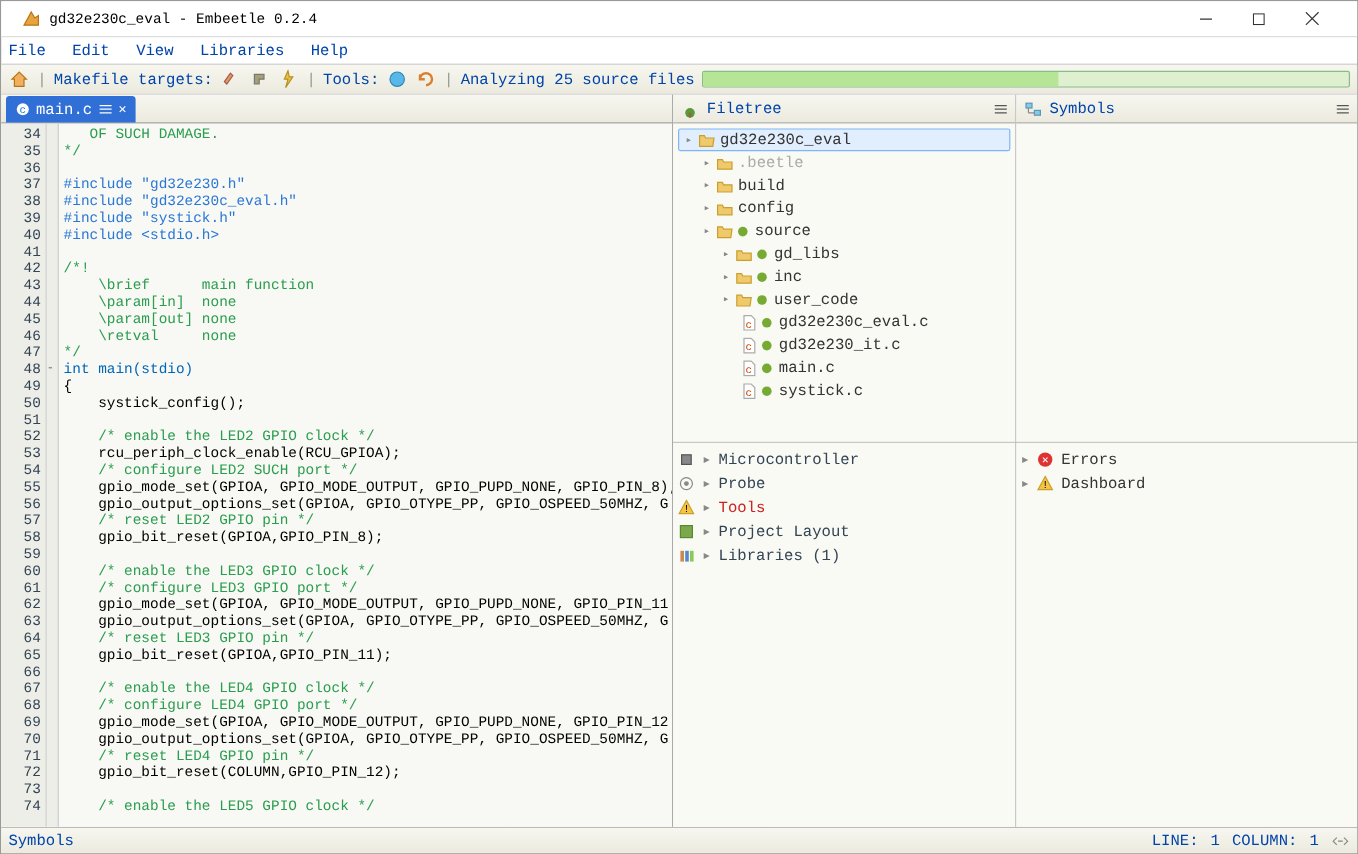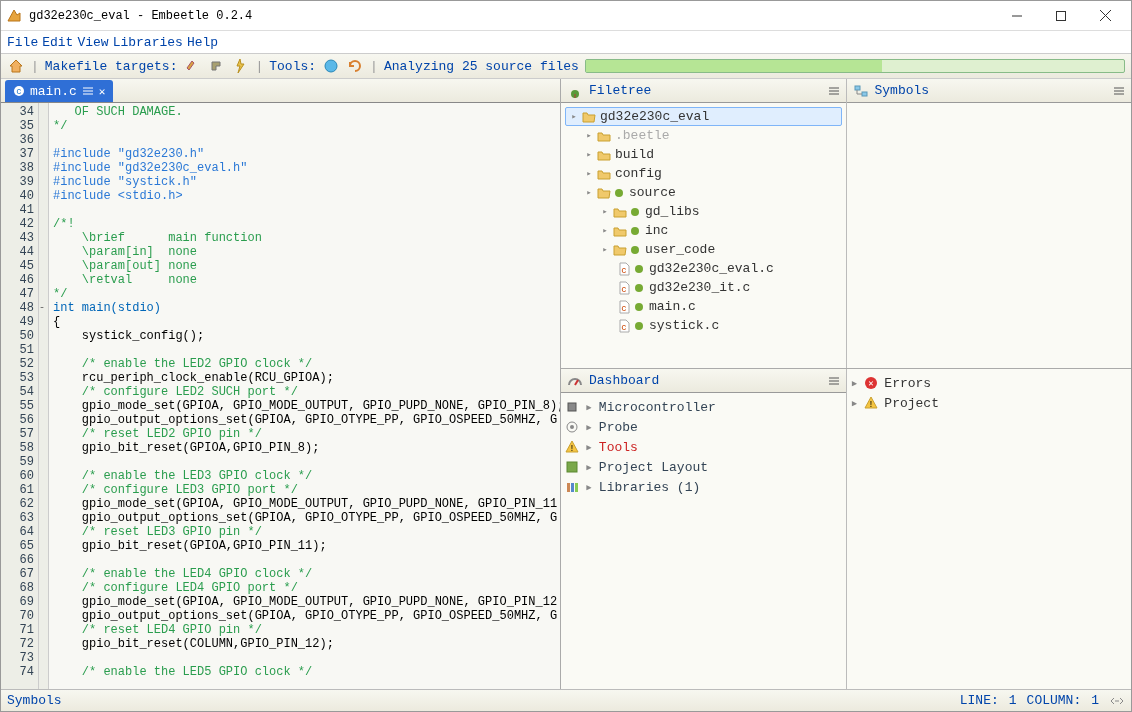--- a/index.html
+++ b/index.html
@@ -10,36 +10,36 @@
   width: 1132px;
   height: 712px;
   overflow: hidden;
   border: 1px solid #999;
 }
 .titlebar {
   height: 30px;
   background: #fff;
   display: flex;
   align-items: center;
-  padding: 0 4px;
+  padding: 0 16px;
   border-bottom: 1px solid #ddd;
 }
 .titlebar .icon { width: 18px; height: 18px; margin-right: 6px; }
 .titlebar .title { flex: 1; font-size: 12px; }
 .titlebar .win-controls { display: flex; gap: 0; }
 .titlebar .win-btn {
   width: 44px; height: 28px;
   display: flex; align-items: center; justify-content: center;
   font-size: 13px;
 }
 .menubar {
   height: 22px;
   display: flex;
   align-items: center;
-  gap: 0;
+  gap: 18px;
   padding: 0 4px;
   font-size: 13px;
   color: #04a;
 }
 .menubar span { padding: 0 2px; }
 .toolbar {
   height: 26px;
   display: flex;
   align-items: center;
   gap: 6px;
@@ -607,36 +607,20 @@
                 <line x1="1" y1="5" x2="11" y2="5" stroke="#555"></line>
                 <line x1="1" y1="8" x2="11" y2="8" stroke="#555"></line>
               </svg>
           </span>
         </div>
         <div class="panel-body"></div>
       </div>
     </div>
     <div class="right-bot">
       <div class="panel">
-        <div class="panel-header">
-          <span>
-            <svg width="16" height="16">
-                <path d="M2 12 A6 6 0 0 1 14 12" fill="none" stroke="#888" stroke-width="2"></path>
-                <line x1="8" y1="12" x2="11" y2="7" stroke="#c33" stroke-width="2"></line>
-              </svg>
-          </span>
-          <span>Dashboard</span>
-          <span style="margin-left:auto">
-            <svg width="12" height="10">
-                <line x1="1" y1="2" x2="11" y2="2" stroke="#555"></line>
-                <line x1="1" y1="5" x2="11" y2="5" stroke="#555"></line>
-                <line x1="1" y1="8" x2="11" y2="8" stroke="#555"></line>
-              </svg>
-          </span>
-        </div>
         <div class="panel-body" id="dashboard-body">
             <div class="dash-item">
               <span>
                 <svg width="14" height="14">
                   <rect x="3" y="3" width="8" height="8" fill="#888" stroke="#555"></rect>
                 </svg>
               </span>
               <span style="color:#888">▸</span>
               <span style="">Microcontroller</span>
             </div>
@@ -695,21 +679,21 @@
               <span>Errors</span>
             </div>
             <div class="diag-item">
               <span style="color:#888">▸</span>
               <span>
                 <svg width="14" height="14">
                   <path d="M7 1 L13 12 L1 12 Z" fill="#f5c542" stroke="#c9a030"></path>
                   <text x="7" y="11" font-size="9" text-anchor="middle">!</text>
                 </svg>
               </span>
-              <span>Project</span>
+              <span>Dashboard</span>
             </div>
           </div>
       </div>
     </div>
   </div>
 </div>
 
 <div class="statusbar">
   <span>Symbols</span>
   <div class="right">

